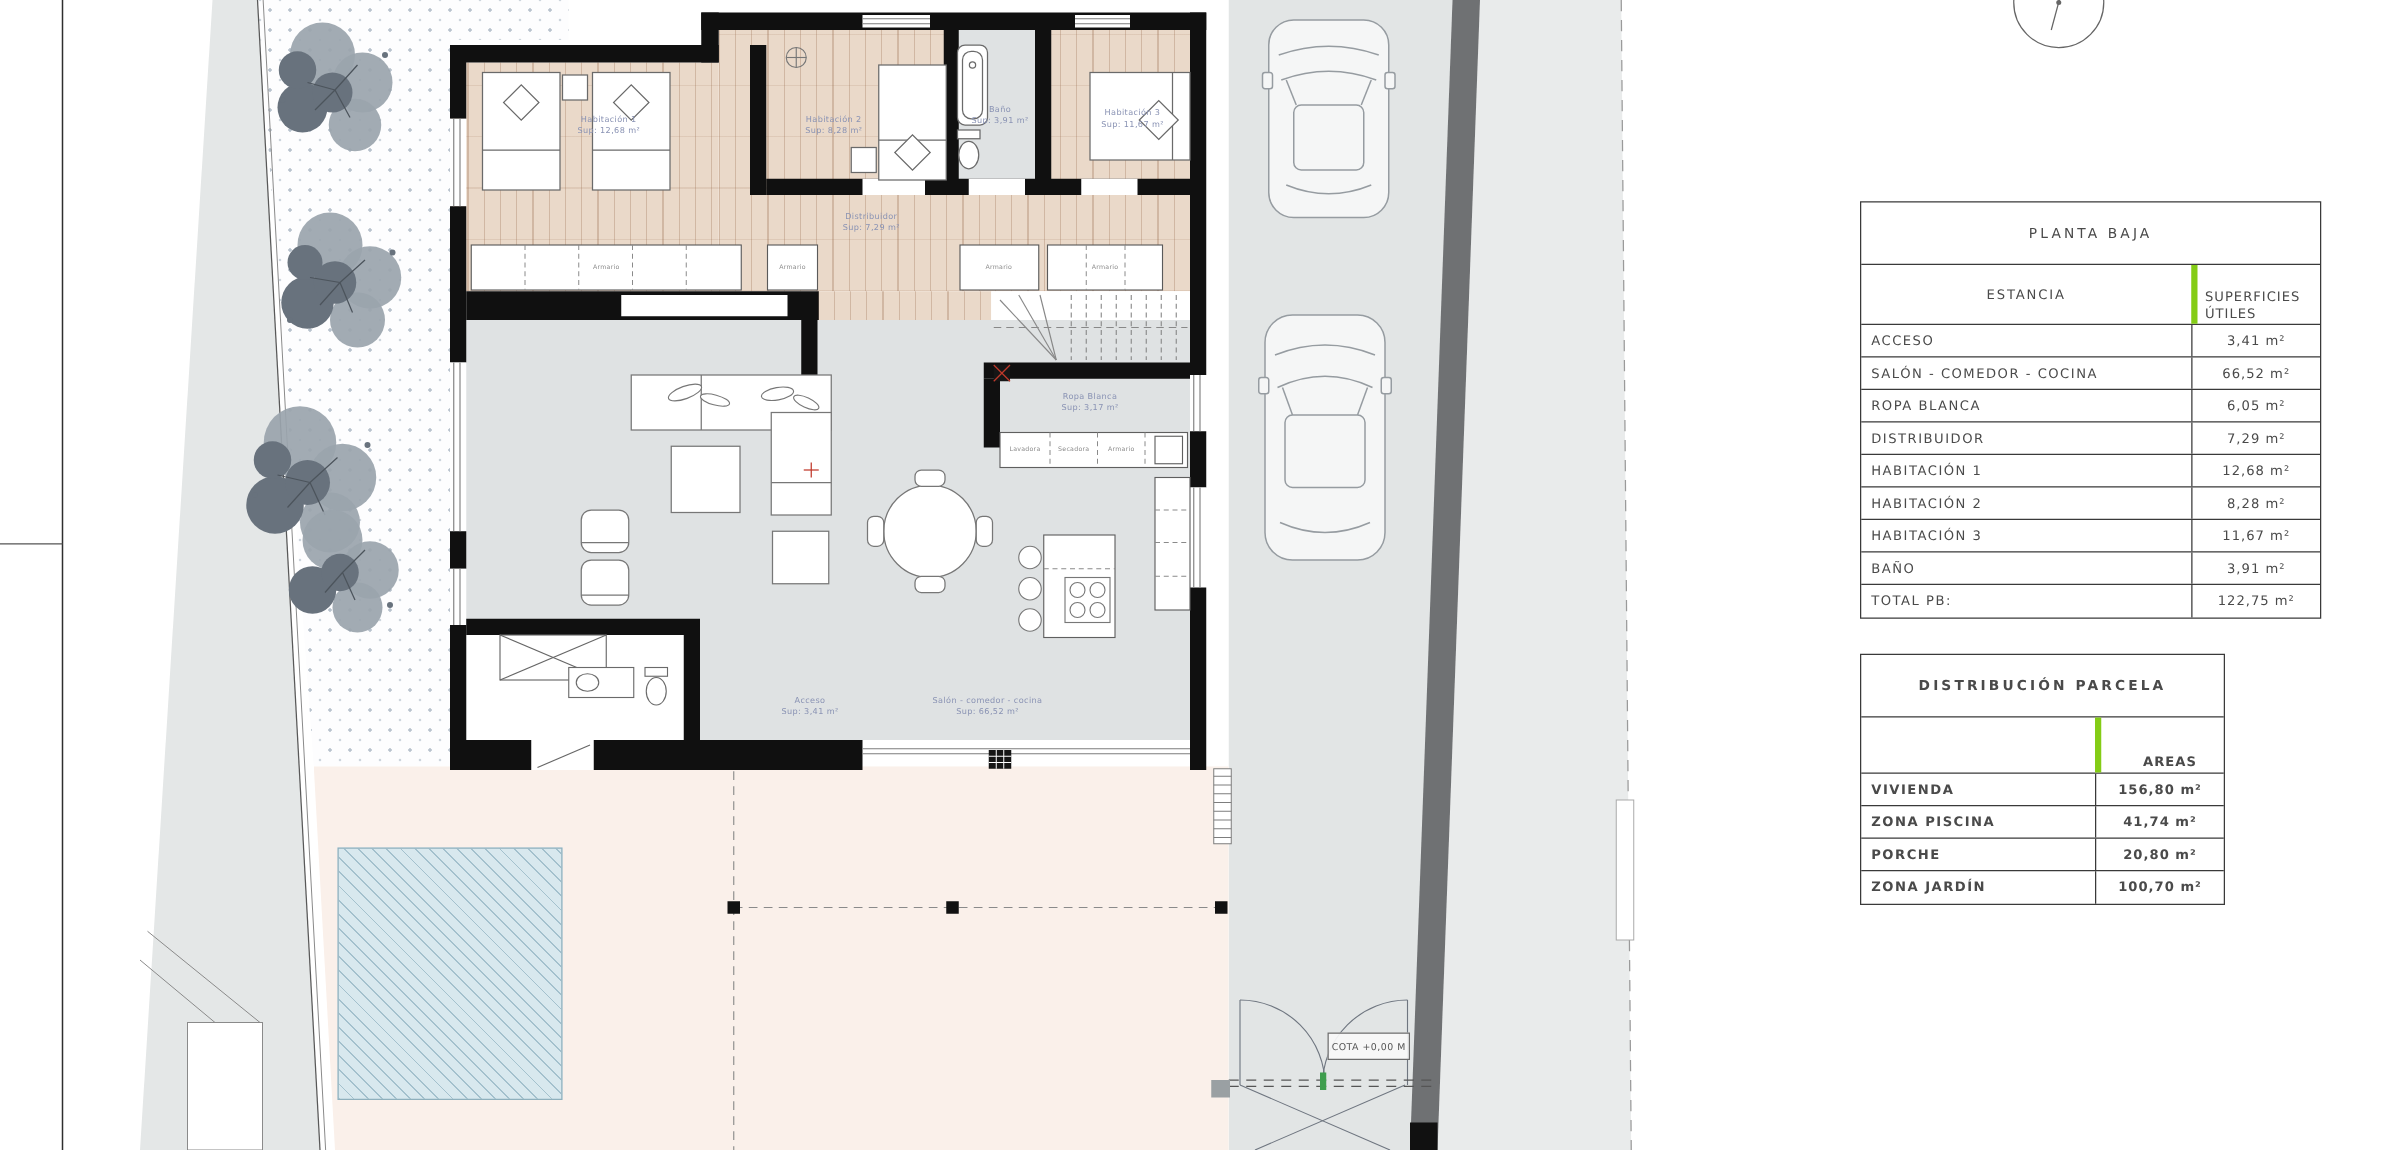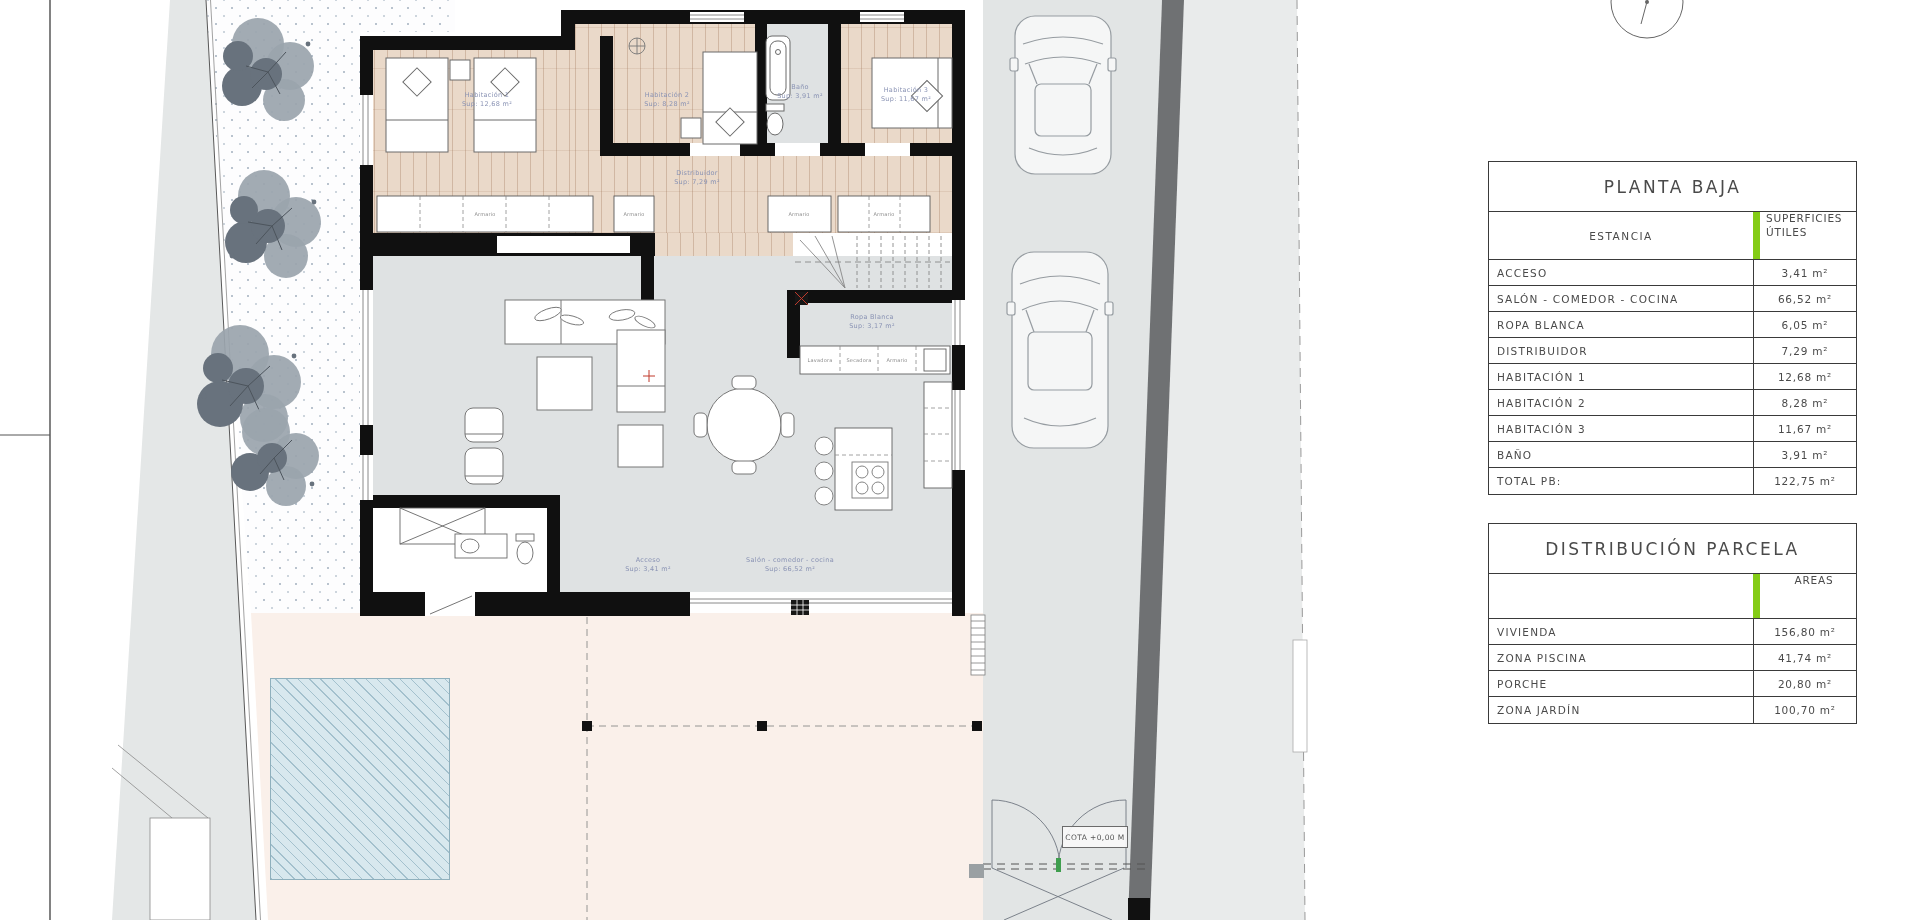--- a/index.html
+++ b/index.html
@@ -33,25 +33,25 @@
   .roomlbl{color:#8a93b4;font-size:6.5px;line-height:1.35;text-align:center;
     letter-spacing:.3px;transform:translate(-50%,-50%);white-space:nowrap;}
   .cablbl{color:#8b8b8b;font-size:5px;letter-spacing:.2px;transform:translate(-50%,-50%);white-space:nowrap;}
   .cota{left:1026px;top:826px;width:66px;height:22px;background:rgba(248,248,248,.92);
     border:1px solid #6b6b6b;color:#555;font-size:7.5px;letter-spacing:.4px;
     display:flex;align-items:center;justify-content:center;white-space:nowrap;margin-left:36px;}
 
   
   .tbl{background:#fff;border:1.5px solid #3a3a3a;color:#4a4a4a;}
   .tbl .title{height:50px;border-bottom:1px solid #3a3a3a;display:flex;align-items:center;
-    justify-content:center;font-size:17px;letter-spacing:2.5px;text-align:center;}
+    justify-content:center;font-size:11px;letter-spacing:2.5px;text-align:center;}
   .tbl .hdr{display:flex;border-bottom:1px solid #3a3a3a;}
   .tbl .hdr .c1{flex:1;display:flex;align-items:center;justify-content:center;
     font-size:10.5px;letter-spacing:1.5px;}
-  .tbl .hdr .c2{width:103px;border-left:7px solid #84cc16;display:flex;align-items:flex-start;
+  .tbl .hdr .c2{width:103px;border-left:5px solid #84cc16;display:flex;align-items:flex-end;
     font-size:10.5px;letter-spacing:.8px;padding-left:6px;line-height:1.3;}
   .tbl .row{display:flex;height:26px;border-bottom:1px solid #3a3a3a;}
   .tbl .row:last-child{border-bottom:none;}
   .tbl .row .lab{flex:1;display:flex;align-items:center;padding-left:8px;
     font-size:10.5px;letter-spacing:1.2px;white-space:nowrap;}
   .tbl .row .val{width:103px;border-left:1px solid #3a3a3a;display:flex;align-items:center;
     justify-content:center;font-size:10.5px;letter-spacing:.8px;}
 </style>
 </head>
 <body>
@@ -501,21 +501,21 @@
     <div class="row">
       <div class="lab">BAÑO</div>
       <div class="val">3,91 m²</div>
     </div>
     <div class="row">
       <div class="lab">TOTAL PB:</div>
       <div class="val">122,75 m²</div>
     </div>
   </div>
 
-  <div class="a tbl" style="left:1488px;top:523px;width:369px;">
+  <div class="a tbl" style="left:1488px;top:523px;width:292px;font-weight:bold;">
     <div class="title">DISTRIBUCIÓN PARCELA</div>
     <div class="hdr" style="height:45px;">
       <div class="c1"></div>
       <div class="c2" style="justify-content:center;padding-left:12px;">AREAS</div>
     </div>
     <div class="row">
       <div class="lab">VIVIENDA</div>
       <div class="val">156,80 m²</div>
     </div>
     <div class="row">

